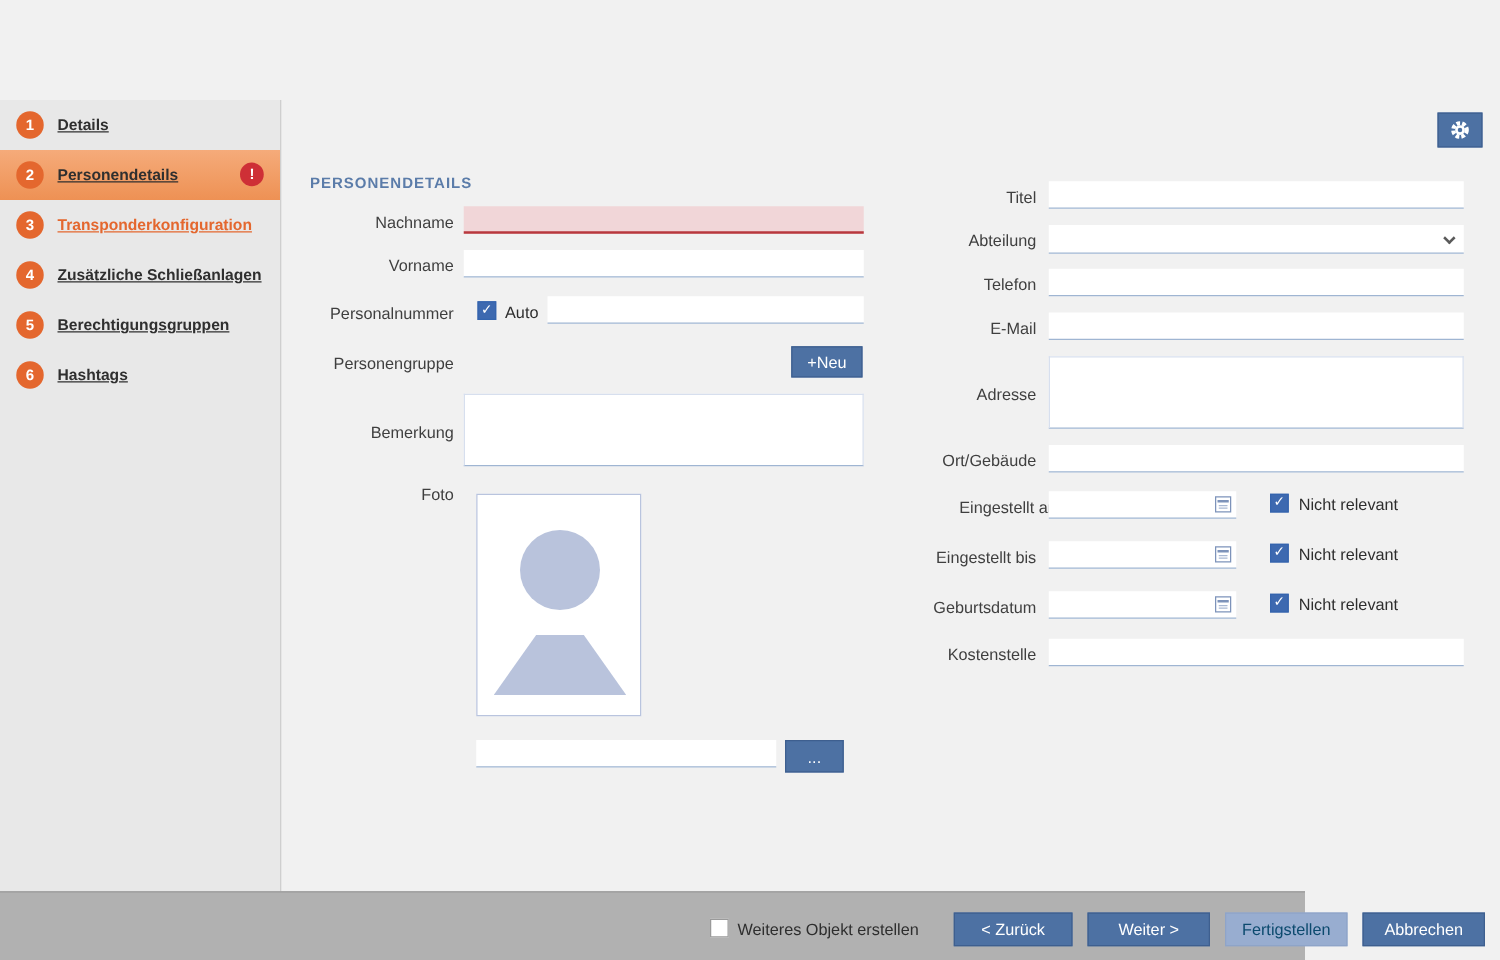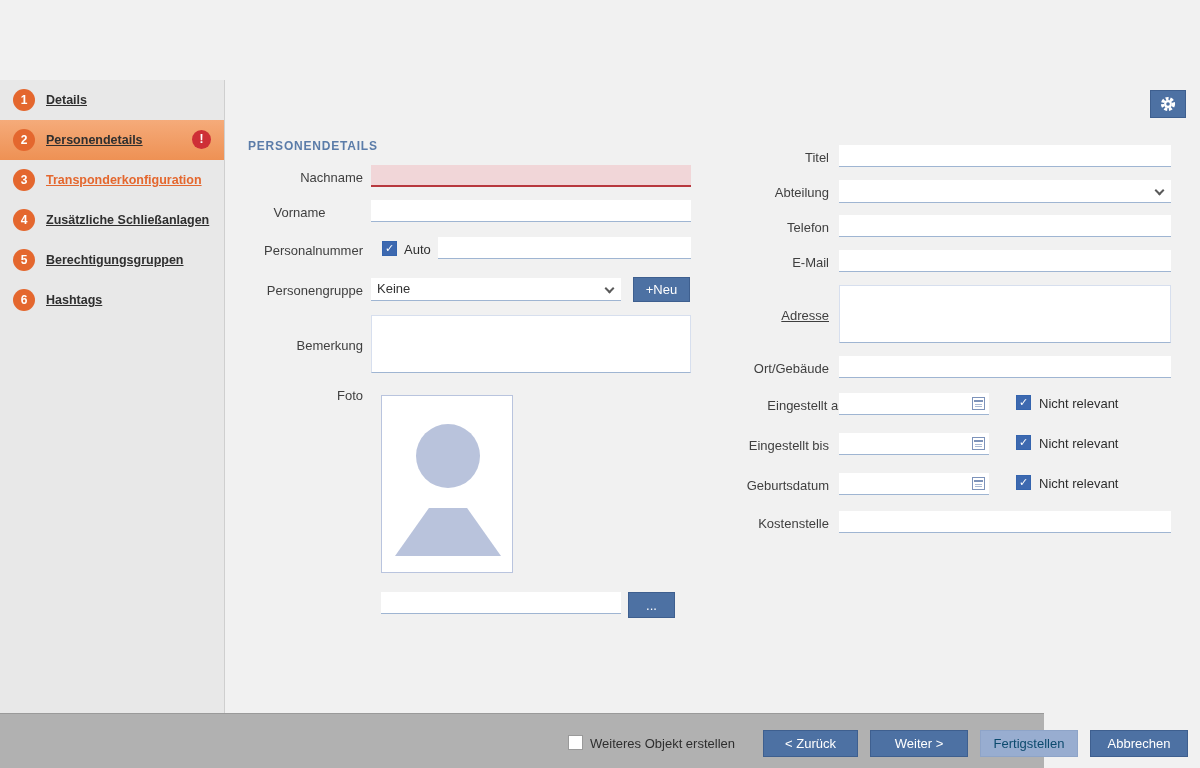--- a/index.html
+++ b/index.html
@@ -100,33 +100,29 @@
         <circle cx="12" cy="12" r="5.2" fill="#ffffff"></circle>
         <circle cx="12" cy="12" r="2.4" fill="#4d71a3"></circle>
       </svg>
     </button>
 
     <div class="section-title" style="left:22px; top:59px;">PERSONENDETAILS</div>
 
     <div class="flabel" style="left:10px; top:90px; width:127px;">Nachname</div>
     <input class="tinput required" style="left: 145px; top: 85px; width: 320px; height: 22px;" value="">
 
-    <div class="flabel" style="left:10px; top:125px; width:127px;text-align:center;">Vorname</div>
+    <div class="flabel" style="left:10px; top:125px; width:127px;">Vorname</div>
     <input class="tinput" style="left: 145px; top: 120px; width: 320px; height: 22px;" value="">
 
     <div class="flabel" style="left:10px; top:163px; width:127px;">Personalnummer</div>
     <div class="cb checked" style="left:156px; top:161px;"></div>
     <div class="cb-label" style="left:178px; top:162px;">Auto</div>
     <input class="tinput" style="left: 212px; top: 157px; width: 253px; height: 22px;" value="">
 
     <div class="flabel" style="left:10px; top:203px; width:127px;">Personengruppe</div>
-    <div class="selectbox" style="left:145px; top:198px; width:250px; height:23px;">
-      <span>Keine</span>
-      <span class="chev"></span>
-    </div>
     <button class="btn" style="left:407px; top:197px; width:57px; height:25px;">+Neu</button>
 
     <div class="flabel" style="left:10px; top:258px; width:127px;">Bemerkung</div>
     <textarea class="tarea" style="left: 145px; top: 235px; width: 320px; height: 58px;"></textarea>
 
     <div class="flabel" style="left:10px; top:308px; width:127px;">Foto</div>
     <div class="photo-box" style="left:155px; top:315px; width:132px; height:178px;">
       <div class="photo-head"></div>
       <div class="photo-shoulders"></div>
     </div>
@@ -141,21 +137,21 @@
       <span></span>
       <span class="chev"></span>
     </div>
 
     <div class="flabel" style="left:480px; top:140px; width:123px;">Telefon</div>
     <input class="tinput" style="left: 613px; top: 135px; width: 332px; height: 22px;" value="">
 
     <div class="flabel" style="left:480px; top:175px; width:123px;">E-Mail</div>
     <input class="tinput" style="left: 613px; top: 170px; width: 332px; height: 22px;" value="">
 
-    <div class="flabel" style="left:480px; top:228px; width:123px;text-decoration:underline;">Adresse</div>
+    <div class="flabel" style="left:480px; top:228px; width:123px;">Adresse</div>
     <textarea class="tarea" style="left: 613px; top: 205px; width: 332px; height: 58px;"></textarea>
 
     <div class="flabel" style="left:480px; top:281px; width:123px;">Ort/Gebäude</div>
     <input class="tinput" style="left: 613px; top: 276px; width: 332px; height: 22px;" value="">
 
     <div class="flabel" style="left:500px; top:318px; width:123px;">Eingestellt am</div>
     <input class="tinput" style="left: 613px; top: 313px; width: 150px; height: 22px;" value="">
     <span class="cal" style="left:746px; top:317px;"></span>
     <div class="cb checked" style="left:790px; top:315px;"></div>
     <div class="cb-label" style="left:813px; top:316px;">Nicht relevant</div>

